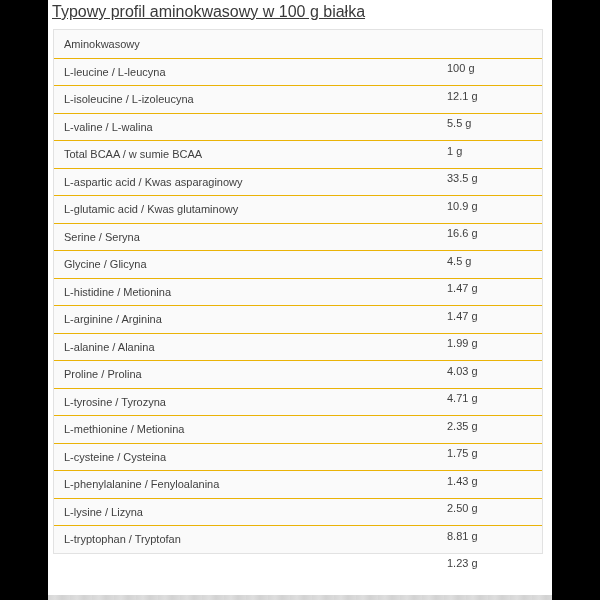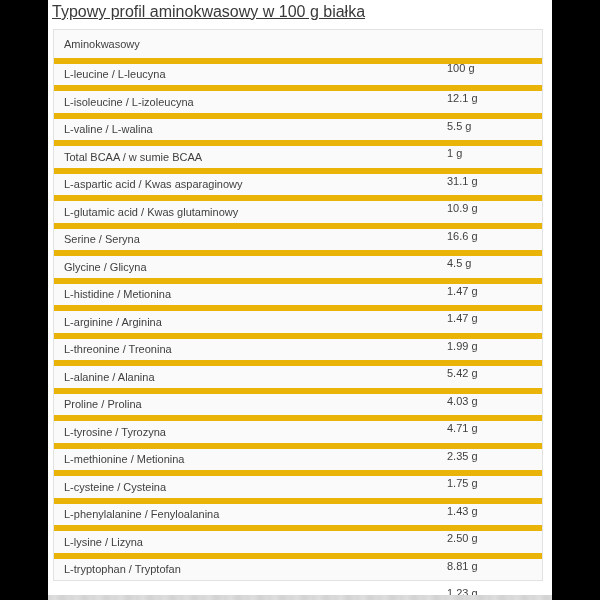--- a/index.html
+++ b/index.html
@@ -54,21 +54,21 @@
   }
   .row {
     display: flex;
     align-items: center;
     height: 27.5px;
     box-sizing: border-box;
     font-size: 11px;
     color: #3f3f3f;
   }
   .row + .row {
-    border-top: 6px solid #eab308;
+    border-top: 1px solid #eab308;
   }
   .row-label {
     flex: 1;
     padding-left: 10px;
     white-space: nowrap;
     overflow: hidden;
   }
   .row-value {
     width: 95px;
     flex: 0 0 95px;
@@ -113,21 +113,21 @@
     <span class="row-value">5.5 g</span>
   </div>
 
   <div class="row">
     <span class="row-label">L-valine / L-walina</span>
     <span class="row-value">1 g</span>
   </div>
 
   <div class="row">
     <span class="row-label">Total BCAA / w sumie BCAA</span>
-    <span class="row-value">31.1 g</span>
+    <span class="row-value">33.5 g</span>
   </div>
 
   <div class="row">
     <span class="row-label">L-aspartic acid / Kwas asparaginowy</span>
     <span class="row-value">10.9 g</span>
   </div>
 
   <div class="row">
     <span class="row-label">L-glutamic acid / Kwas glutaminowy</span>
     <span class="row-value">16.6 g</span>
@@ -146,24 +146,20 @@
   <div class="row">
     <span class="row-label">L-histidine / Metionina</span>
     <span class="row-value">1.47 g</span>
   </div>
 
   <div class="row">
     <span class="row-label">L-arginine / Arginina</span>
     <span class="row-value">1.99 g</span>
   </div>
 
-  <div class="row">
-    <span class="row-label">L-threonine / Treonina</span>
-    <span class="row-value">5.42 g</span>
-  </div>
 
   <div class="row">
     <span class="row-label">L-alanine / Alanina</span>
     <span class="row-value">4.03 g</span>
   </div>
 
   <div class="row">
     <span class="row-label">Proline / Prolina</span>
     <span class="row-value">4.71 g</span>
   </div>

